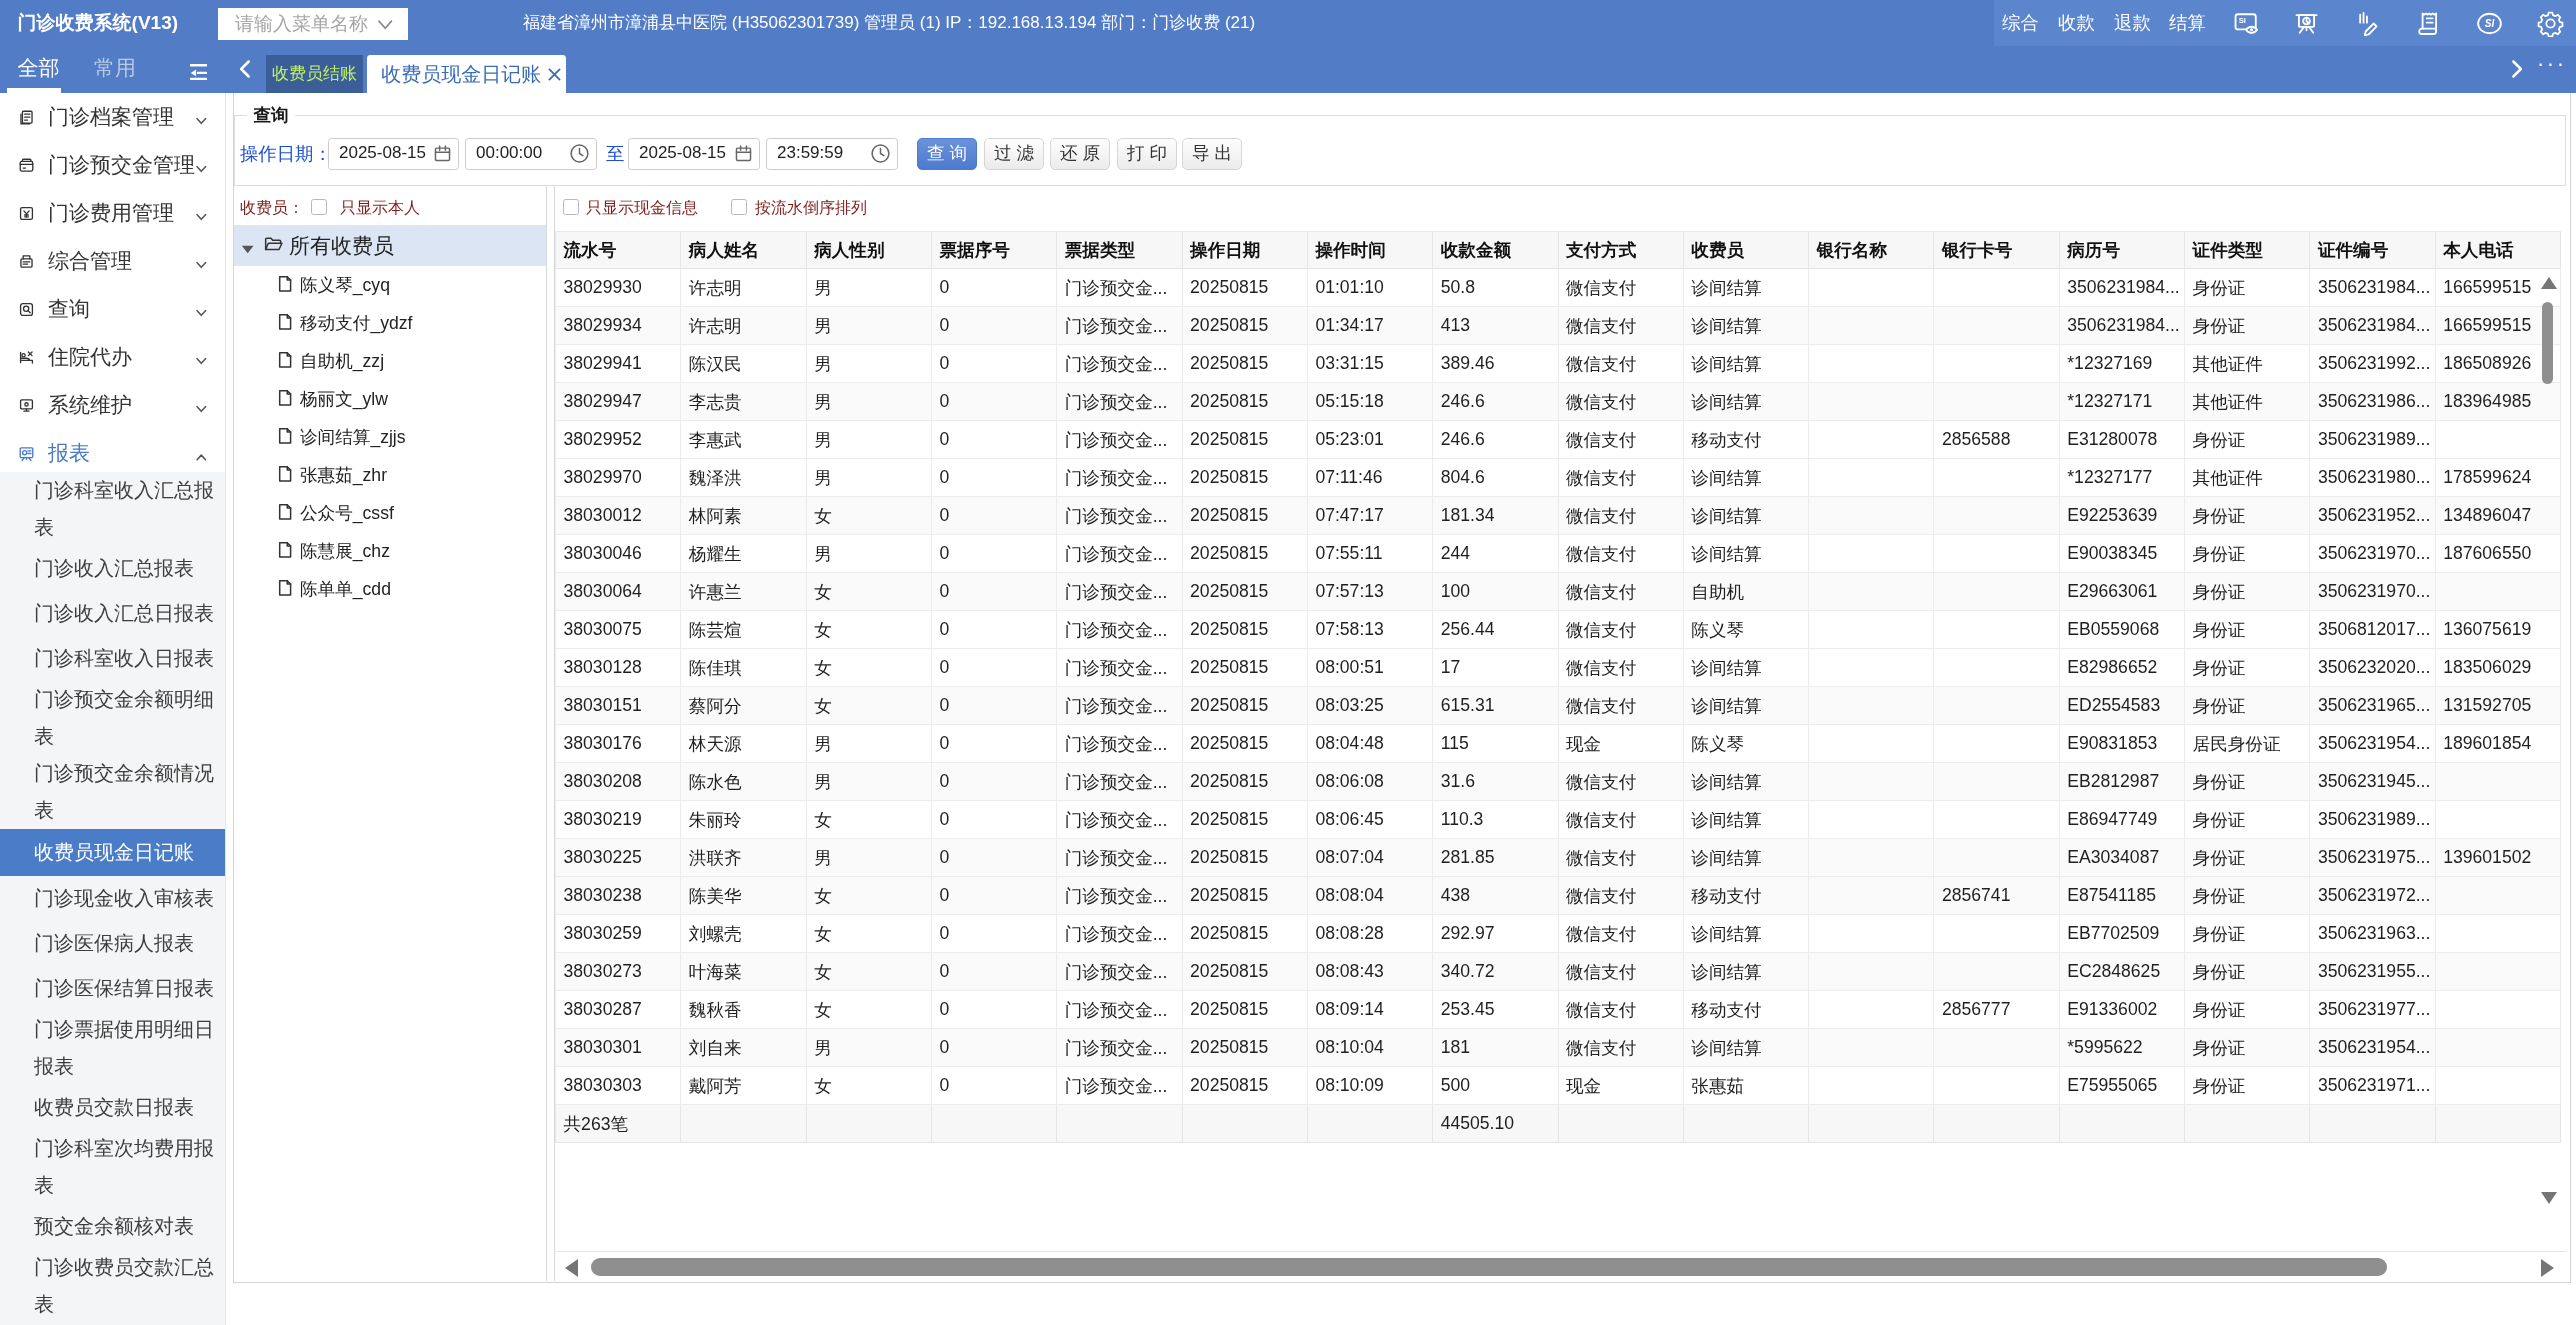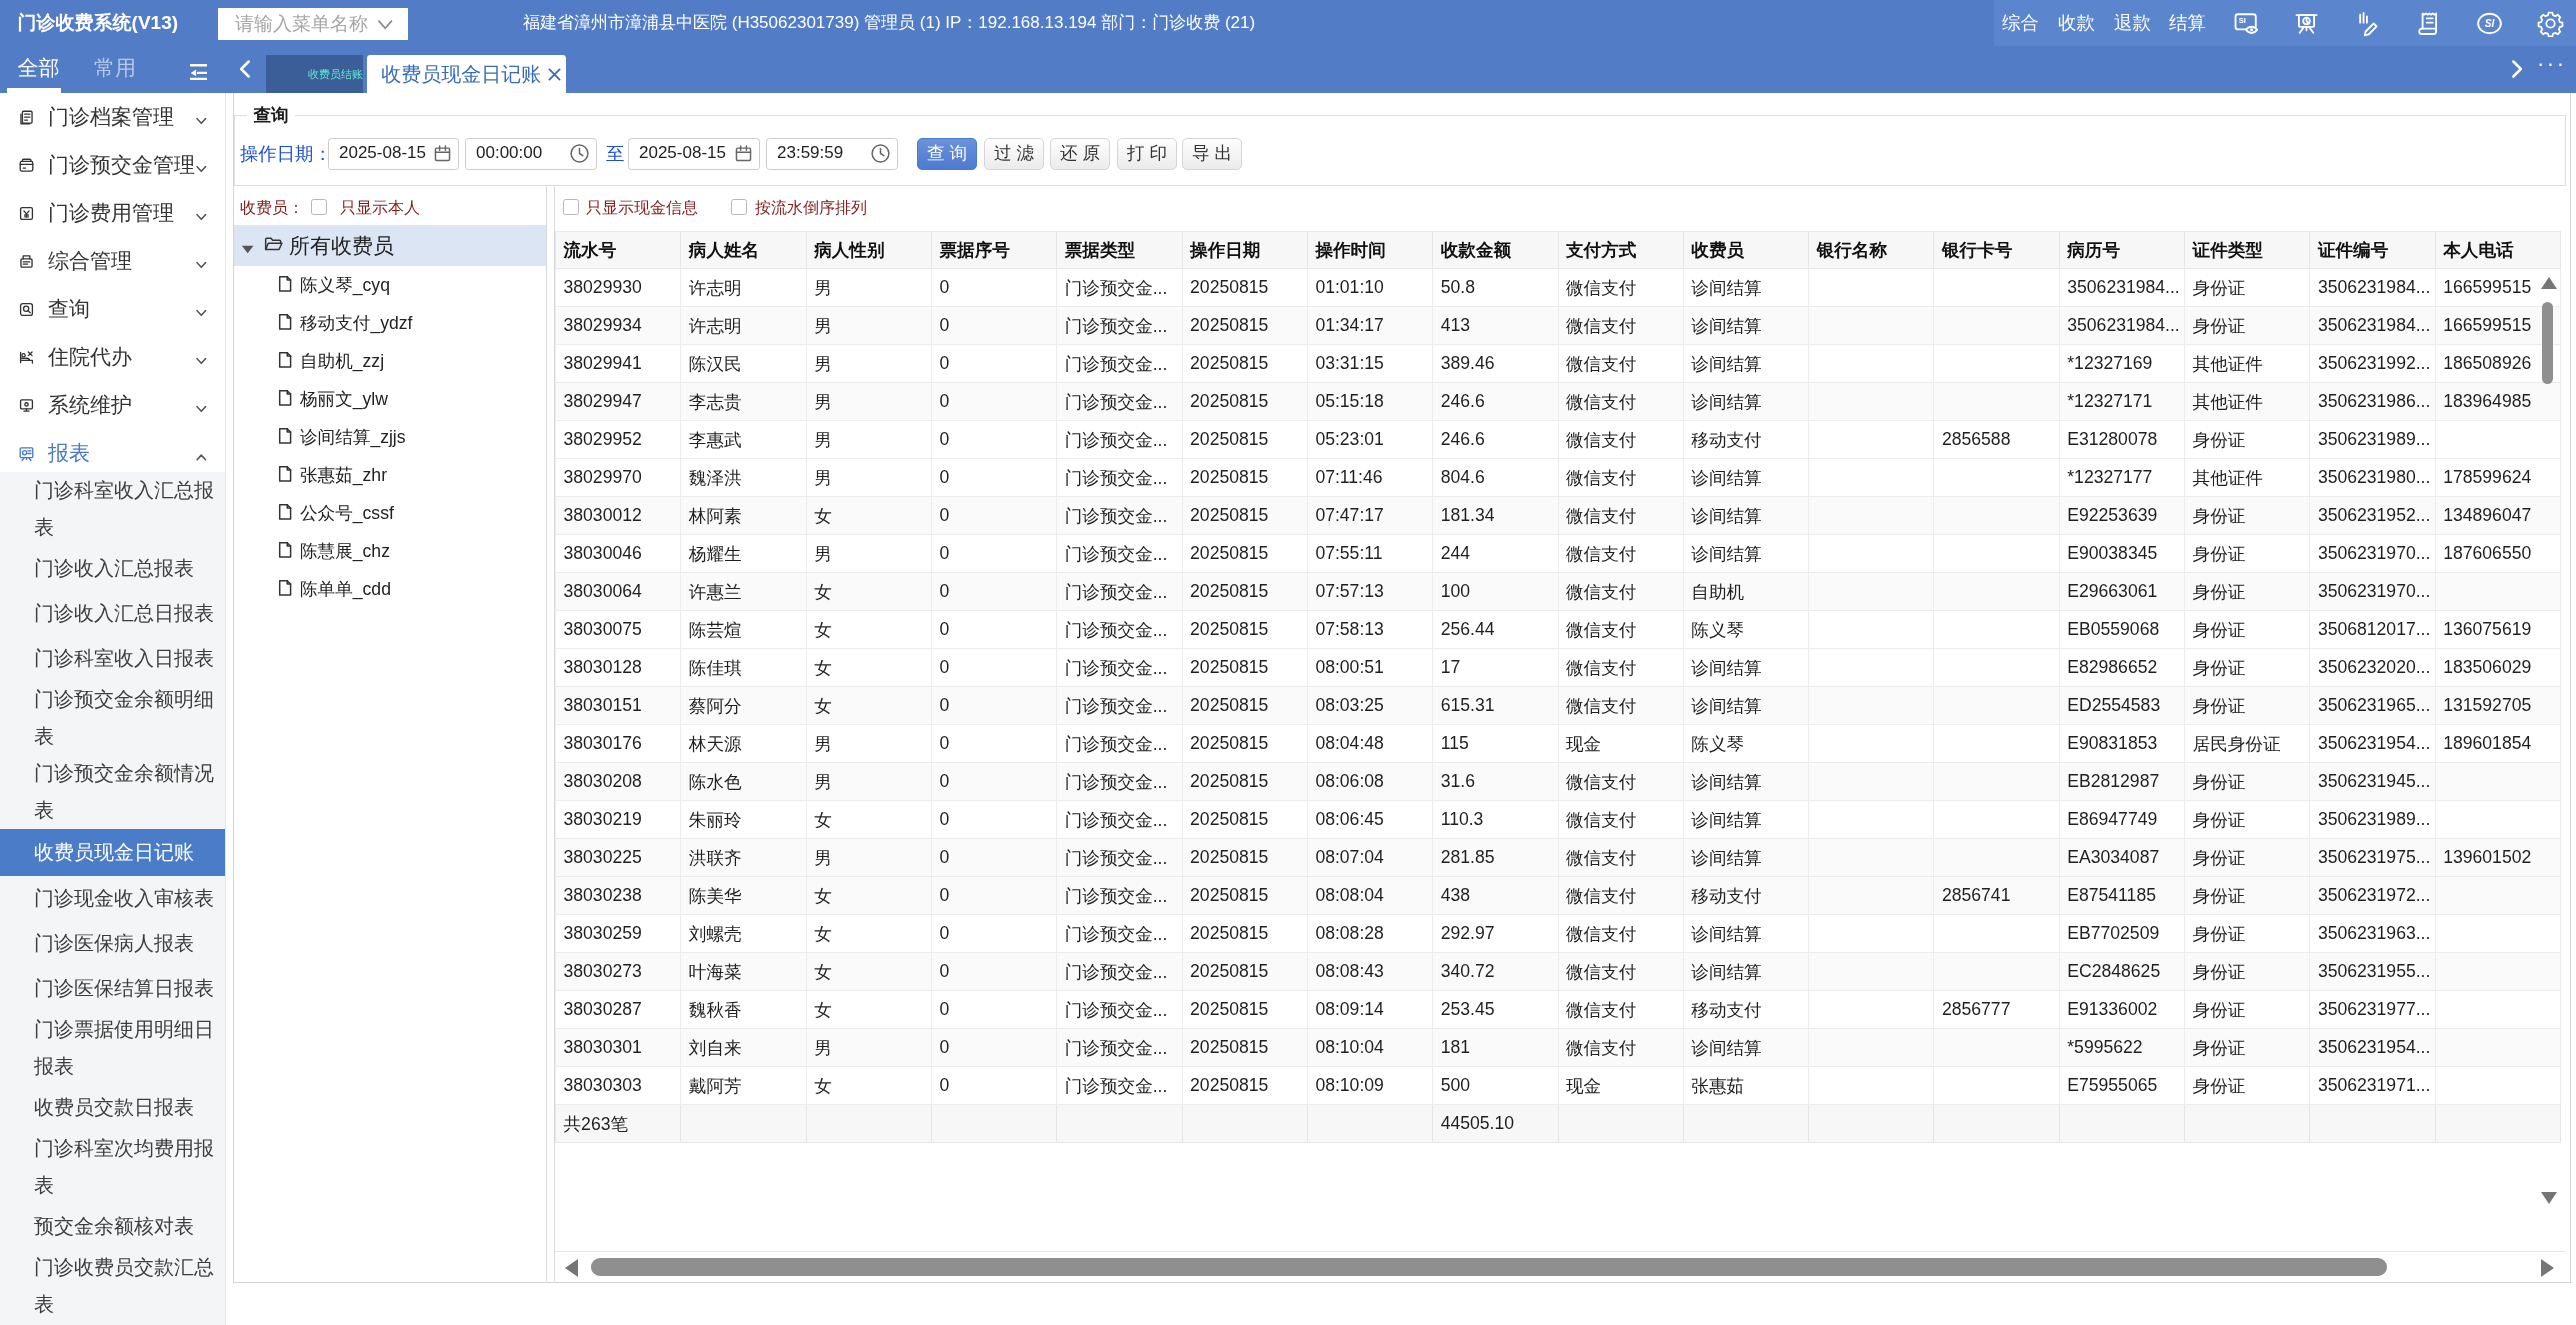--- a/index.html
+++ b/index.html
@@ -13,22 +13,22 @@
 #search .vv{position:absolute;right:13.4px;top:11px}
 #hosp{position:absolute;left:523px;top:0;line-height:46px;color:#fff;font-size:17px}
 #topright{position:absolute;left:1994px;top:0;width:582px;height:46px;background:#5b85cc}
 .tmenu{position:absolute;top:0;line-height:46px;color:#fff;font-size:18.4px}
 .ticon{position:absolute;top:10px}
 
 #navrow{position:absolute;left:0;top:46px;width:2576px;height:47px;background:#527cc5}
 #navrow .t1{position:absolute;left:17.6px;top:0;line-height:44px;color:#fff;font-size:21px}
 #navrow .t2{position:absolute;left:94px;top:0;line-height:44px;color:#b9c9e7;font-size:21px}
 #navrow .uline{position:absolute;left:6.7px;top:42px;width:54px;height:5px;background:#fff}
-.tab1{position:absolute;left:266px;top:9.2px;width:97px;height:38px;background:#3c5e98;color:#5eead4;
- font-size:11px;text-align:right;line-height:38px}
+.tab1{position:absolute;left:266px;top:9.2px;width:97px;height:38px;background:#3c5e98;color:#bef264;
+ font-size:17px;text-align:center;line-height:38px}
 .tab2{position:absolute;left:367px;top:9.2px;width:199px;height:38px;background:#fff;color:#3a6cb5;
  font-size:20px;line-height:38px;border-radius:3.4px 3.4px 0 0}
 
 #sidebar{position:absolute;left:0;top:93px;width:226px;height:1233px;background:#fff;border-right:1.7px solid #e6e6e8}
 .mi{position:relative;height:48px}
 .mi .lbl{position:absolute;left:48px;top:0;line-height:48px;font-size:21px;color:#333}
 .mi .ic{position:absolute;left:18.4px;top:16px}
 .mi .chev{position:absolute;left:195px;top:20px}
 .sub{position:relative;display:flex;align-items:center;line-height:37px;font-size:20px;color:#3d3d3d;padding-left:34px}
 .sub.s1{min-height:45px;line-height:39px}.sub.s2{min-height:74px}

